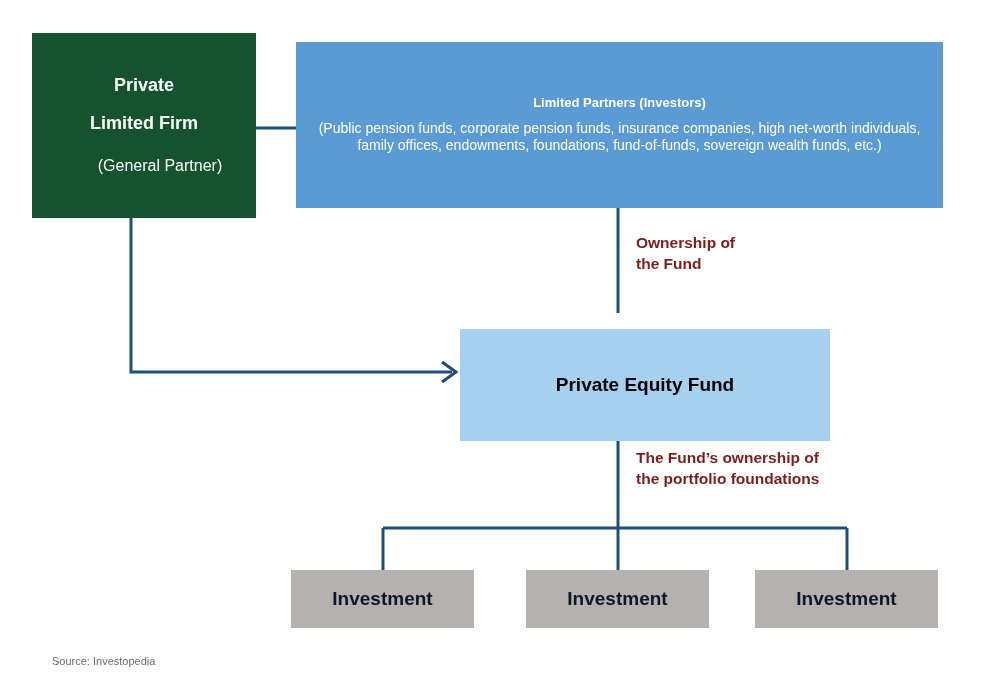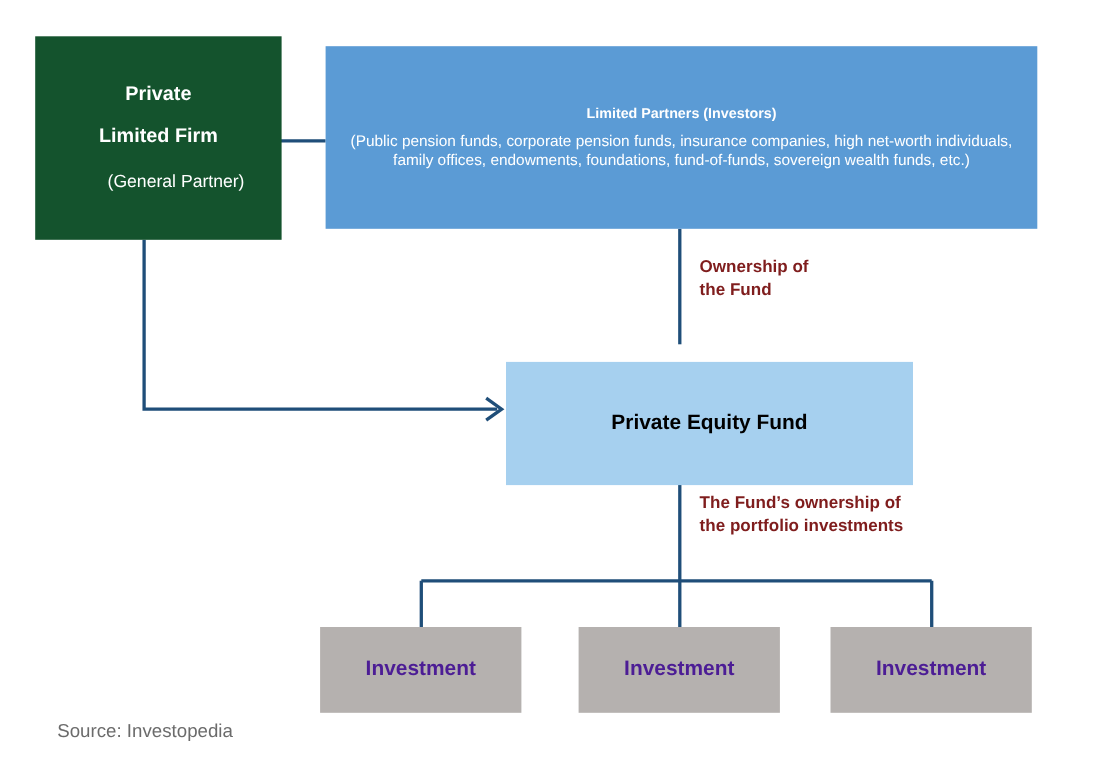--- a/index.html
+++ b/index.html
@@ -72,23 +72,23 @@
     color: #000000;
     margin-top: 16px;
   }
   #pe-fund .title { font-size: 19px; }
   #pe-fund .sub  { font-size: 17px; margin-top: 7px; }
 
   
   .investment {
     top: 570px;
     width: 183px;
-    height: 78px;
+    height: 58px;
     background: #B5B1AF;
-    color: #4c1d95;
+    color: #0f172a;
     align-items: center;
   }
   .investment .title { font-size: 19px; }
   #investment-1 { left: 291px; }
   #investment-2 { left: 526px; }
   #investment-3 { left: 755px; }
 
   
   .edge-label {
     position: absolute;
@@ -100,21 +100,21 @@
   }
   #label-ownership-fund { left: 636px; top: 233px; }
   #label-fund-management { left: 148px; top: 306px; }
   #label-portfolio-ownership { left: 636px; top: 448px; }
 
   
   #source-credit {
     position: absolute;
     left: 52px;
     top: 655px;
-    font-size: 17px;
+    font-size: 11px;
     color: #6B6B6B;
   }
 
   #wires { position: absolute; left: 0; top: 0; }
 </style>
 </head>
 <body>
 
 <div id="canvas">
 
@@ -162,17 +162,17 @@
   </div>
   <div class="node investment" id="investment-3">
     <div class="title">Investment</div>
   </div>
 
   <div class="edge-label" id="label-ownership-fund">Ownership of
 the Fund</div>
 
 
   <div class="edge-label" id="label-portfolio-ownership">The Fund’s ownership of
-the portfolio investments</div>
+the portfolio foundations</div>
 
   <div id="source-credit">Source: Investopedia</div>
 
 </div>
 
 </body></html>

